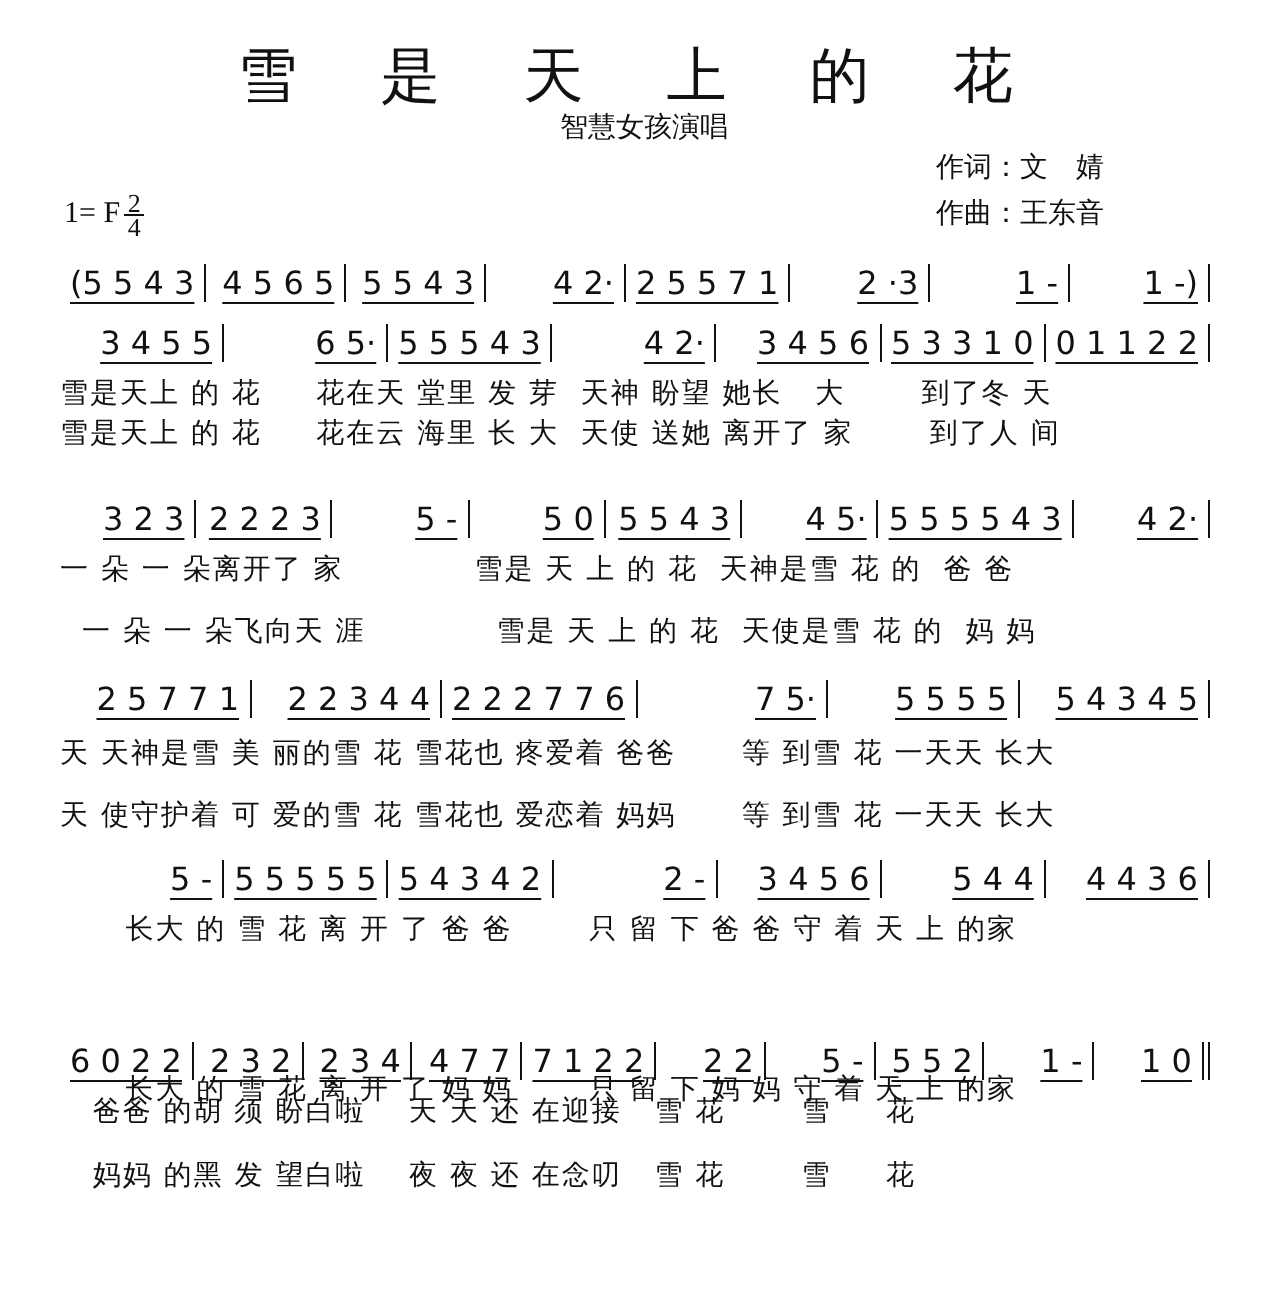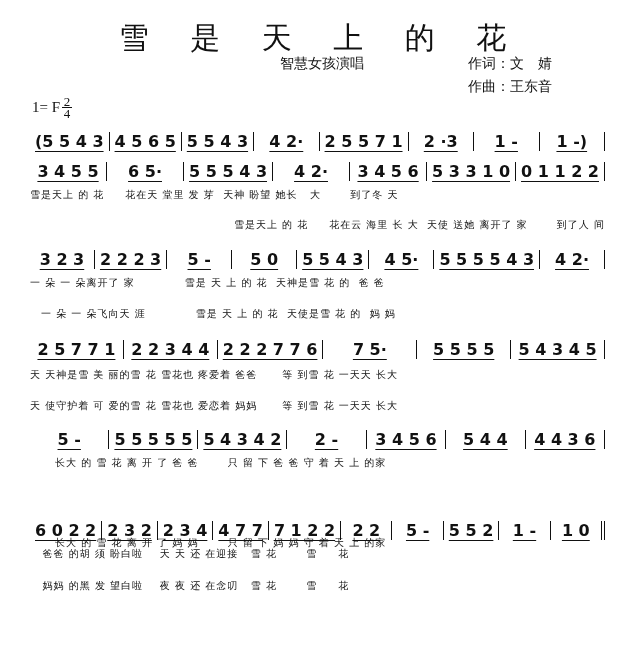--- a/index.html
+++ b/index.html
@@ -5,32 +5,32 @@
     html, body { margin: 0; padding: 0; background: #ffffff; }
     body {
       width: 633px; height: 655px; position: relative; overflow: hidden;
       font-family: "DejaVu Sans", "Liberation Sans", sans-serif; color: #111;
     }
     .title {
       position: absolute; left: 0; width: 633px; top: 18px; text-align: center;
       font-size: 30px; letter-spacing: 16px; font-weight: normal; padding-left: 4px;
     }
     .subtitle { position: absolute; left: 255px; top: 55px; font-size: 14px; margin-left: 25px; }
-    .credit { position: absolute; left: 468px; font-size: 14px; }
+    .credit { position: absolute; left: 468px; font-size: 14px; margin-top: 20px; }
     .credit.lyricist { top: 55px; }
     .credit.composer { top: 78px; text-align: center; }
     .key { position: absolute; left: 32px; top: 96px; font-size: 15px; display: flex; align-items: center; font-family: Liberation Serif, serif; }
     .frac { display: inline-flex; flex-direction: column; align-items: center; line-height: 11px; font-size: 13px; margin-left: 2px; }
     .frac .bar { width: 10px; border-top: 1.5px solid #111; }
     .row { position: absolute; left: 30px; width: 575px; white-space: pre; }
     .notes { font-size: 16px; font-family: "DejaVu Sans", sans-serif; display: flex; }
-    .measure { display: flex; justify-content: center; flex: 1; border-right: 1.5px solid #111; padding: 0 3px; font-weight: bold; }
+    .measure { display: flex; justify-content: flex-end; flex: 1; border-right: 1.5px solid #111; padding: 0 3px; }
     .measure.last-final { border-right: 4px double #111; }
     .note { text-decoration: underline; text-underline-offset: 4px; padding: 0 2px; }
-    .lyric { font-size: 10px; letter-spacing: 1px; }
+    .lyric { font-size: 14px; letter-spacing: 1px; }
   </style>
 </head>
 <body>
 
 <div class="title">雪 是 天 上 的 花</div>
 <div class="subtitle">智慧女孩演唱</div>
 <div class="credit lyricist">作词：文　婧</div>
 <div class="credit composer">作曲：王东音</div>
 <div class="key">
   <span>1= F</span>
@@ -38,21 +38,21 @@
     <span>2</span>
     <span class="bar"></span>
     <span>4</span>
   </span>
 </div>
 
 <div id="score">
     <div class="row notes" style="top: 132px;"><div class="measure"><span class="note">(5 5 4 3</span></div><div class="measure"><span class="note">4 5 6 5</span></div><div class="measure"><span class="note">5 5 4 3</span></div><div class="measure"><span class="note">4 2·</span></div><div class="measure"><span class="note">2 5 5 7 1</span></div><div class="measure"><span class="note">2 ·3</span></div><div class="measure"><span class="note">1 -</span></div><div class="measure"><span class="note">1 -)</span></div></div>
     <div class="row notes" style="top: 162px;"><div class="measure"><span class="note">3 4 5 5</span></div><div class="measure"><span class="note">6 5·</span></div><div class="measure"><span class="note">5 5 5 4 3</span></div><div class="measure"><span class="note">4 2·</span></div><div class="measure"><span class="note">3 4 5 6</span></div><div class="measure"><span class="note">5 3 3 1 0</span></div><div class="measure"><span class="note">0 1 1 2 2</span></div></div>
     <div class="row lyric" style="top: 188px;">雪是天上 的 花     花在天 堂里 发 芽  天神 盼望 她长   大       到了冬 天</div>
-    <div class="row lyric" style="top: 218px; text-align: right;">雪是天上 的 花     花在云 海里 长 大  天使 送她 离开了 家       到了人 间</div>
+    <div class="row lyric" style="top: 208px;">雪是天上 的 花     花在云 海里 长 大  天使 送她 离开了 家       到了人 间</div>
     <div class="row notes" style="top: 250px;"><div class="measure"><span class="note">3 2 3</span></div><div class="measure"><span class="note">2 2 2 3</span></div><div class="measure"><span class="note">5 -</span></div><div class="measure"><span class="note">5 0</span></div><div class="measure"><span class="note">5 5 4 3</span></div><div class="measure"><span class="note">4 5·</span></div><div class="measure"><span class="note">5 5 5 5 4 3</span></div><div class="measure"><span class="note">4 2·</span></div></div>
     <div class="row lyric" style="top: 276px;">一 朵 一 朵离开了 家            雪是 天 上 的 花  天神是雪 花 的  爸 爸</div>
     <div class="row lyric" style="top: 307px; margin-left: 11px;">一 朵 一 朵飞向天 涯            雪是 天 上 的 花  天使是雪 花 的  妈 妈</div>
     <div class="row notes" style="top: 340px;"><div class="measure"><span class="note">2 5 7 7 1</span></div><div class="measure"><span class="note">2 2 3 4 4</span></div><div class="measure"><span class="note">2 2 2 7 7 6</span></div><div class="measure"><span class="note">7 5·</span></div><div class="measure"><span class="note">5 5 5 5</span></div><div class="measure"><span class="note">5 4 3 4 5</span></div></div>
     <div class="row lyric" style="top: 368px;">天 天神是雪 美 丽的雪 花 雪花也 疼爱着 爸爸      等 到雪 花 一天天 长大</div>
     <div class="row lyric" style="top: 399px;">天 使守护着 可 爱的雪 花 雪花也 爱恋着 妈妈      等 到雪 花 一天天 长大</div>
     <div class="row notes" style="top: 430px;"><div class="measure"><span class="note">5 -</span></div><div class="measure"><span class="note">5 5 5 5 5</span></div><div class="measure"><span class="note">5 4 3 4 2</span></div><div class="measure"><span class="note">2 -</span></div><div class="measure"><span class="note">3 4 5 6</span></div><div class="measure"><span class="note">5 4 4</span></div><div class="measure"><span class="note">4 4 3 6</span></div></div>
     <div class="row lyric" style="top: 456px;">      长大 的 雪 花 离 开 了 爸 爸       只 留 下 爸 爸 守 着 天 上 的家</div>
     <div class="row lyric" style="top: 488px; margin-top: 48px;">      长大 的 雪 花 离 开 了 妈 妈       只 留 下 妈 妈 守 着 天 上 的家</div>
     <div class="row notes" style="top: 521px;"><div class="measure"><span class="note">6 0 2 2</span></div><div class="measure"><span class="note">2 3 2</span></div><div class="measure"><span class="note">2 3 4</span></div><div class="measure"><span class="note">4 7 7</span></div><div class="measure"><span class="note">7 1 2 2</span></div><div class="measure"><span class="note">2 2</span></div><div class="measure"><span class="note">5 -</span></div><div class="measure"><span class="note">5 5 2</span></div><div class="measure"><span class="note">1 -</span></div><div class="measure last-final"><span class="note">1 0</span></div></div>

